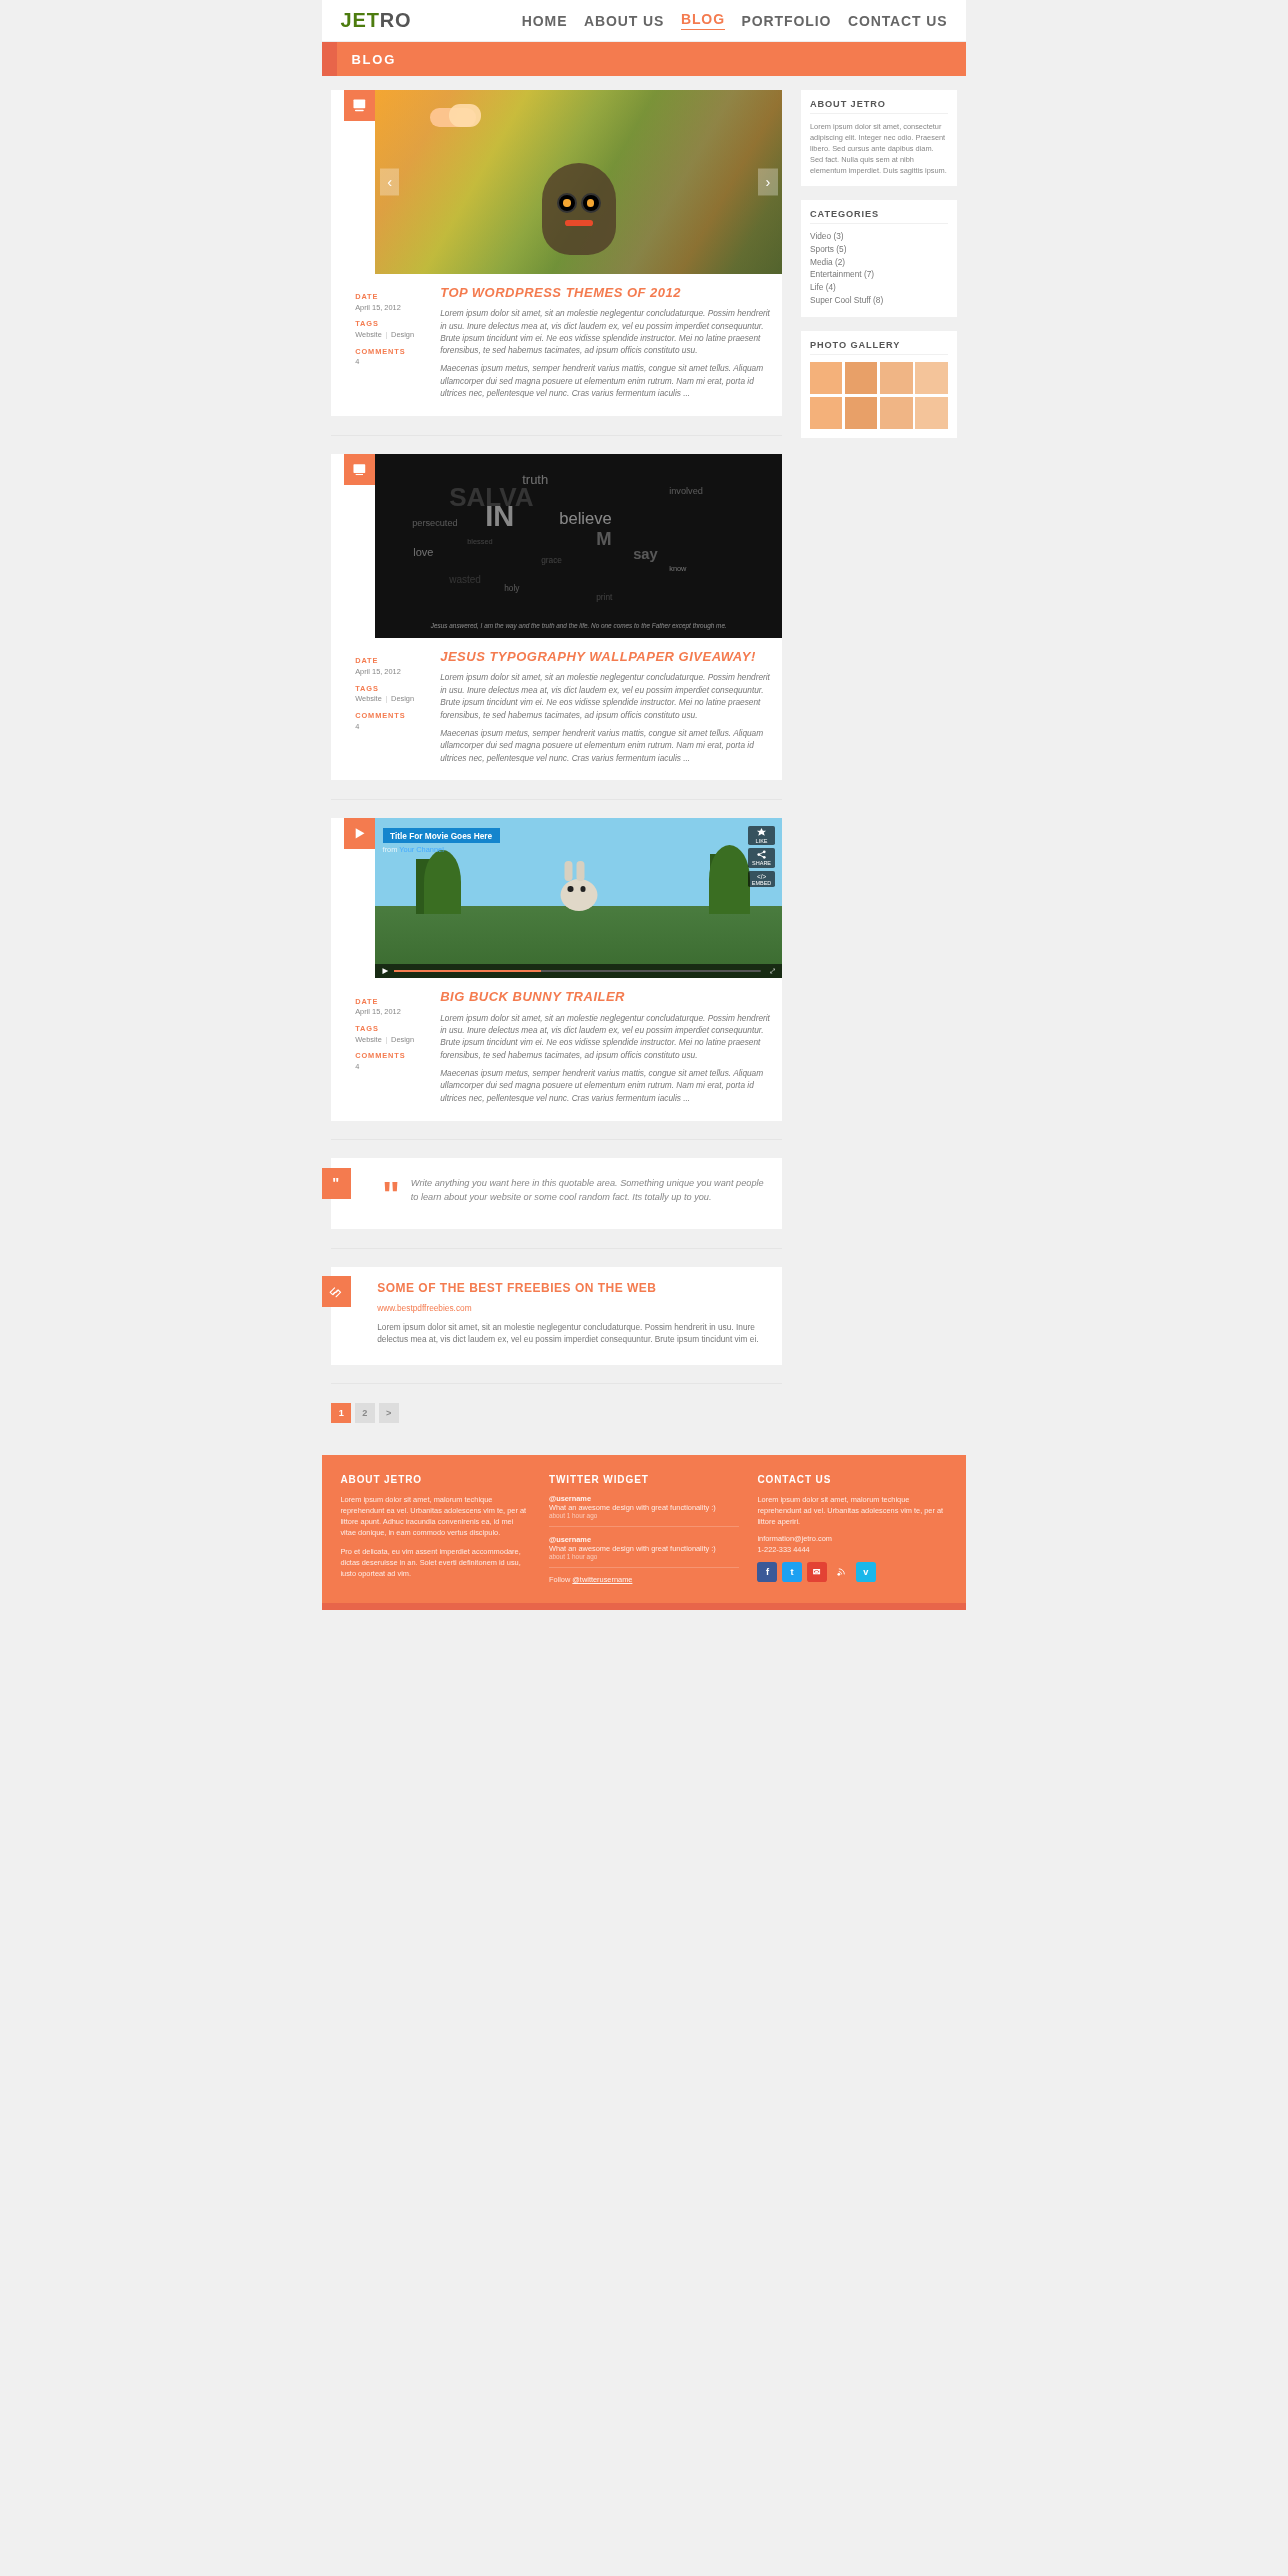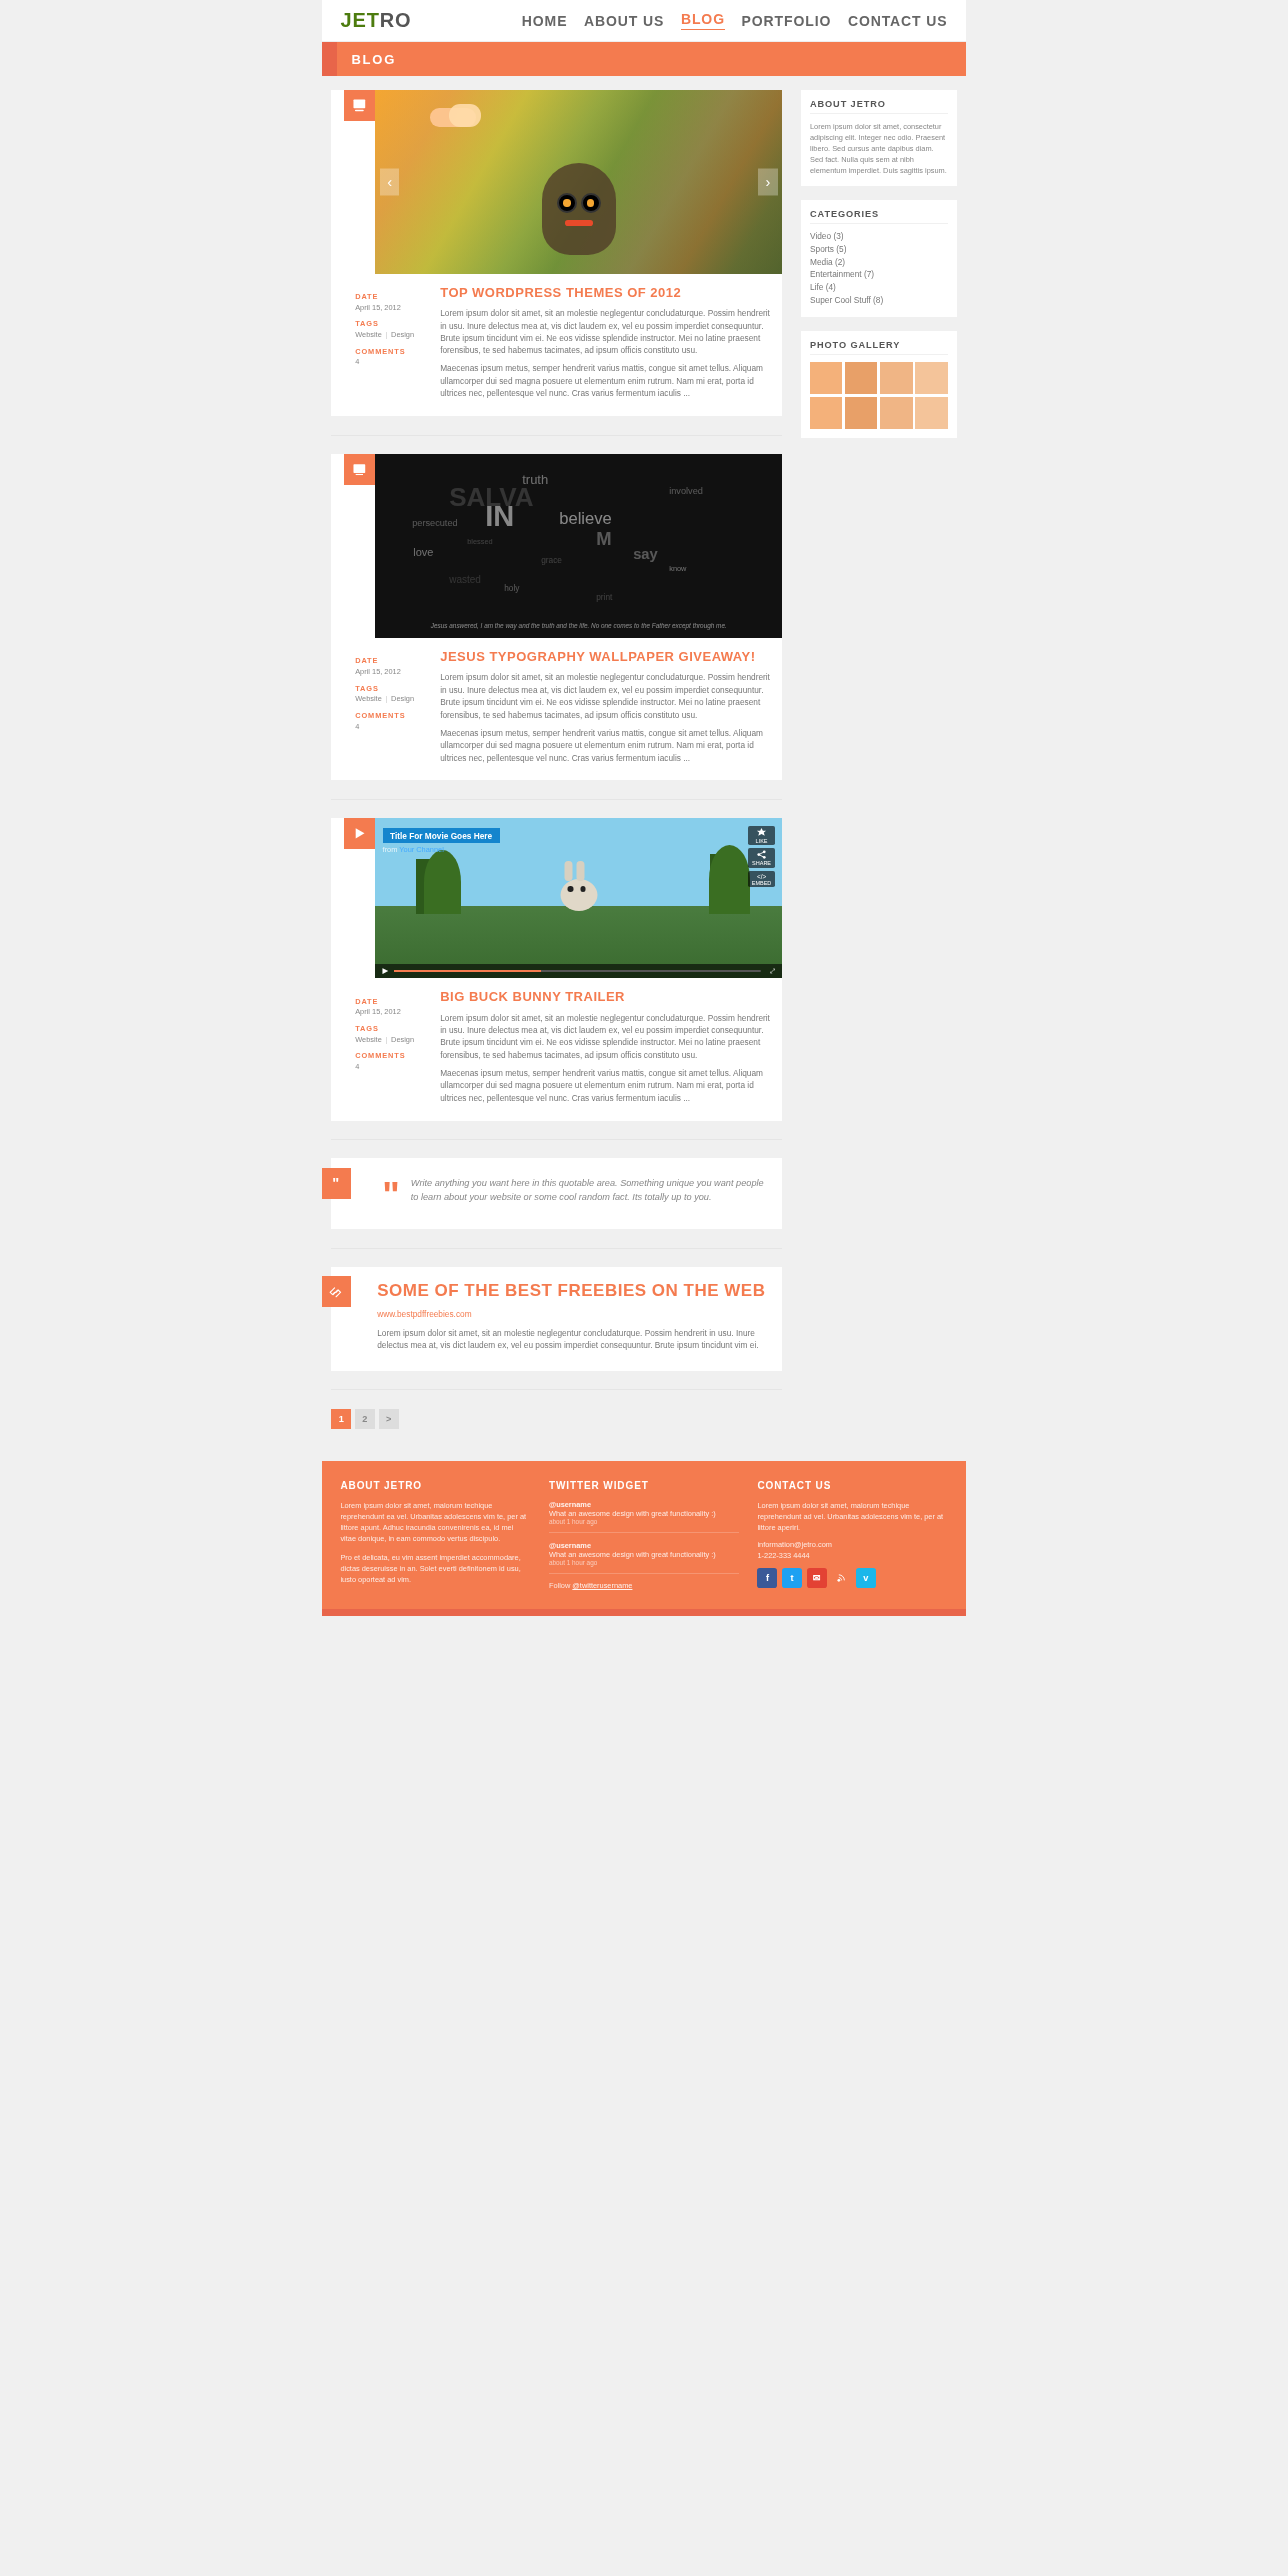--- a/index.html
+++ b/index.html
@@ -19,21 +19,21 @@
 
     .post-content-area { padding: 11px 11px 11px 11px; display: flex; gap: 11px; }
     .post-meta { width: 74px; flex-shrink: 0; }
     .post-meta-label { font-size: 7.4px; color: #f47b4f; font-weight: bold; letter-spacing: 0.9px; text-transform: uppercase; margin-top: 7.4px; margin-bottom: 1.8px; }
     .post-meta-value { font-size: 7.4px; color: #888; }
     .post-meta-tags { display: flex; gap: 3.7px; font-size: 7.4px; color: #888; }
     .post-meta-tags span { color: #888; }
     .post-meta-tags a { color: #888; text-decoration: none; }
     .post-meta-tags .sep { color: #ccc; }
 
-    .post-body { flex: 1; }
+    .post-body { flex: 1; font-style: italic; }
     .post-title { font-size: 13px; font-weight: bold; color: #f47b4f; text-transform: uppercase; margin-bottom: 7.4px; letter-spacing: 0.5px; }
     .post-text { font-size: 8.3px; color: #777; line-height: 1.5; margin-bottom: 5.5px; }
 
     .post-divider { border: none; border-top: 0.9px solid #e5e5e5; margin: 0 0 18.4px 0; }
     .slider-nav { position: absolute; top: 50%; transform: translateY(-50%); background: rgba(255,255,255,0.3); color: white; border: none; cursor: pointer; font-size: 14.7px; padding: 5.5px 7.4px; }
     .slider-nav.prev { left: 4.6px; }
     .slider-nav.next { right: 4.6px; }
     .youtube-overlay { position: absolute; top: 0; left: 0; right: 0; padding: 7.4px; }
     .youtube-controls { position: absolute; bottom: 0; left: 0; right: 0; background: rgba(0,0,0,0.6); padding: 2.8px 7.4px; display: flex; align-items: center; gap: 5.5px; }
     .youtube-play-btn { color: white; font-size: 7.4px; }
@@ -345,21 +345,21 @@
       </div>
 
       <hr class="post-divider">
 
       <div style="background:#fff; margin-bottom:18.4px; position:relative; padding:14px 14px 14px 46px;">
         <div style="position:absolute; left:-11px; top:9.2px; width:31px; height:31px; background:#f47b4f; display:flex; align-items:center; justify-content:center;">
           <svg viewBox="0 0 20 20" width="14.7" height="14.7" fill="white">
               <path d="M9 4L6 7l-3 3 3 3 3-3M11 16l3-3 3-3-3-3-3 3M7 13l6-6" stroke="white" stroke-width="1.5" fill="none" stroke-linecap="round"></path>
             </svg>
         </div>
-        <div class="post-title" style="font-size:17px;">SOME OF THE BEST FREEBIES ON THE WEB</div>
+        <div class="post-title" style="font-size:12px;">SOME OF THE BEST FREEBIES ON THE WEB</div>
         <div class="freebies-url">www.bestpdffreebies.com</div>
         <p class="post-text">Lorem ipsum dolor sit amet, sit an molestie neglegentur concludaturque. Possim hendrerit in usu. Inure delectus mea at, vis dict laudem ex, vel eu possim imperdiet consequuntur. Brute ipsum tincidunt vim ei.</p>
       </div>
 
       <hr class="post-divider">
 
       <div class="pagination">
         <button class="page-btn">1</button>
         <button class="page-btn inactive">2</button>
         <button class="page-btn inactive">&gt;</button>

